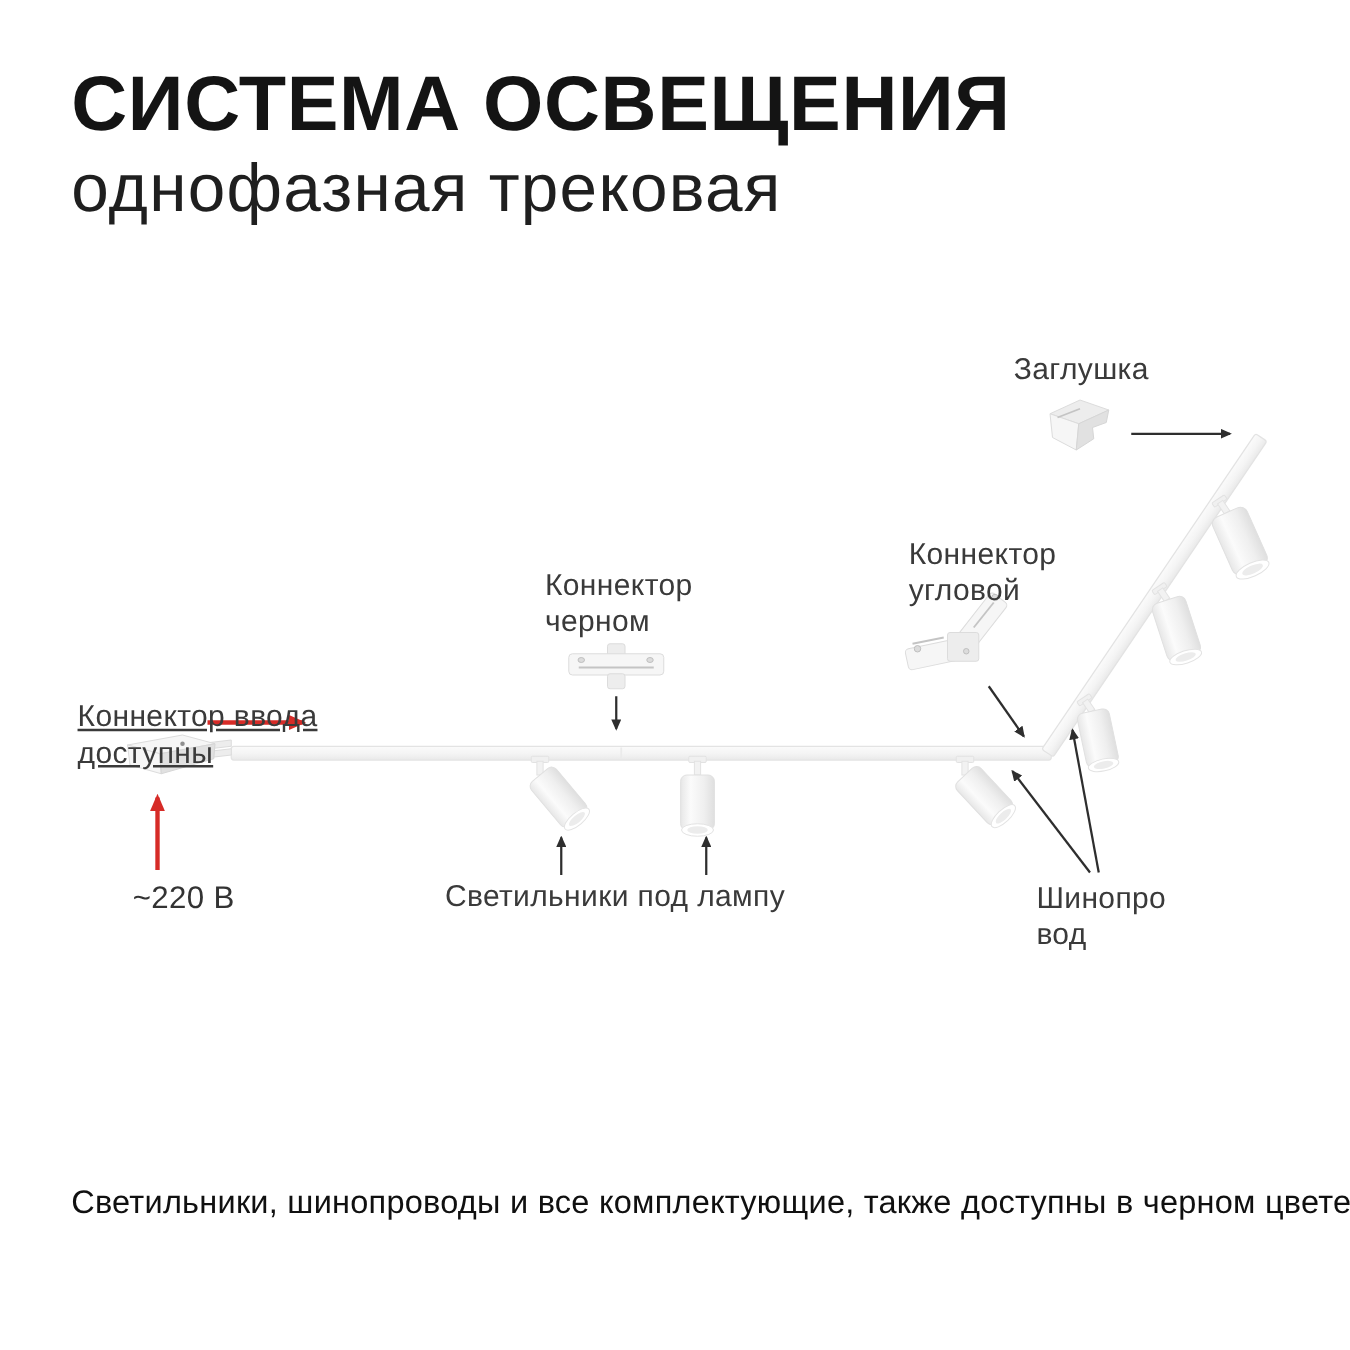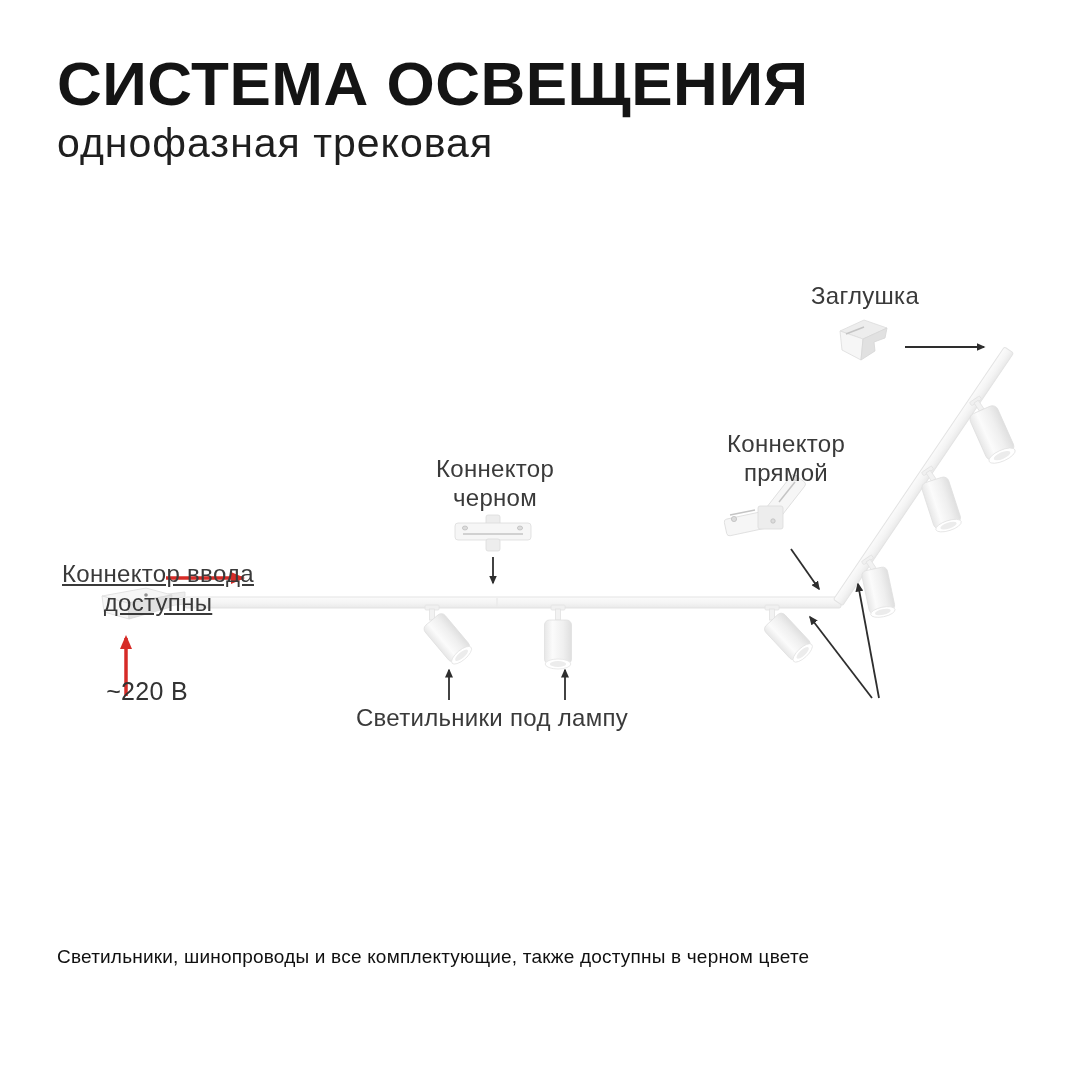--- a/index.html
+++ b/index.html
@@ -15,39 +15,39 @@
   html,body{width:1080px;height:1080px;background:var(--background);overflow:hidden;}
   body{font-family:"Liberation Sans","DejaVu Sans",sans-serif;position:relative;}
   .page{position:absolute;inset:0;}
   .title{
     position:absolute;left:57px;top:48px;
     font-size:62px;font-weight:700;letter-spacing:.5px;
     color:var(--title-black);white-space:nowrap;
   }
   .subtitle{
     position:absolute;left:57px;top:120px;
-    font-size:41px;font-weight:400;letter-spacing:1px;
+    font-size:54px;font-weight:400;letter-spacing:1px;
     color:#1f1f1f;white-space:nowrap;
   }
   .diagram-svg{position:absolute;left:0;top:0;width:1080px;height:1080px;}
   .lbl{
     position:absolute;transform:translateX(-50%);
     font-size:24px;line-height:1.22;color:var(--text-dark);
-    text-align:center;letter-spacing:.3px;white-space:nowrap;
+    text-align:left;letter-spacing:.3px;white-space:nowrap;
   }
   .lbl-endcap{left:865px;top:281px;}
   .lbl-corner{left:786px;top:429px;}
   .lbl-straight{left:495px;top:454px;}
   .lbl-power{left:158px;top:559px;text-decoration:underline;}
-  .lbl-voltage{left:147px;top:676px;font-size:25px;color:#333;}
+  .lbl-voltage{left:147px;top:703px;font-size:25px;color:#333;}
   .lbl-fixtures{left:492px;top:703px;}
   .lbl-track{left:881px;top:704px;}
   .footer-note{
     position:absolute;left:57px;top:946px;
-    font-size:19px;color:#101010;letter-spacing:.2px;white-space:nowrap;
+    font-size:26px;color:#101010;letter-spacing:.2px;white-space:nowrap;
   }
   
   .track{fill:url(#trackGrad);stroke:var(--track-stroke);stroke-width:1;}
   .seam{stroke:#ebebeb;stroke-width:1.5;}
   .cyl-body{fill:url(#cylGrad);stroke:var(--fixture-stroke);stroke-width:.8;}
   .cyl-ring{fill:#ffffff;stroke:#e3e3e3;stroke-width:.8;}
   .cyl-lens{fill:#ececec;}
   .stem{fill:#f2f2f2;stroke:#e2e2e2;stroke-width:.8;}
   .foot{fill:#f0f0f0;stroke:#e2e2e2;stroke-width:.8;}
   .part-light{fill:#f6f6f6;stroke:#dcdcdc;stroke-width:.8;}
@@ -196,35 +196,39 @@
     <line class="arrow-black" x1="879" y1="698" x2="858" y2="584" marker-end="url(#ahBlack)"></line>
 
     <line class="arrow-red" x1="166" y1="578" x2="242" y2="578" marker-end="url(#ahRed)"></line>
     <line class="arrow-red" x1="126" y1="696" x2="126" y2="638" marker-end="url(#ahRed)"></line>
   </svg>
 
   <div class="lbl lbl-endcap">Заглушка</div>
 
   <div class="lbl lbl-corner">
     <div>Коннектор</div>
-    <div>прямой</div>
+    <div>угловой</div>
   </div>
 
   <div class="lbl lbl-straight">
     <div>Коннектор</div>
     <div>черном</div>
   </div>
 
   <div class="lbl lbl-power">
     <div>Коннектор ввода</div>
     <div>доступны</div>
   </div>
 
   <div class="lbl lbl-voltage">~220 В</div>
 
   <div class="lbl lbl-fixtures">
     <div>Светильники под лампу</div>
   </div>
 
+  <div class="lbl lbl-track">
+    <div>Шинопро</div>
+    <div>вод</div>
+  </div>
 
   <div class="footer-note">Светильники, шинопроводы и все комплектующие, также доступны в черном цвете</div>
 
 </div>
 
 </body></html>

